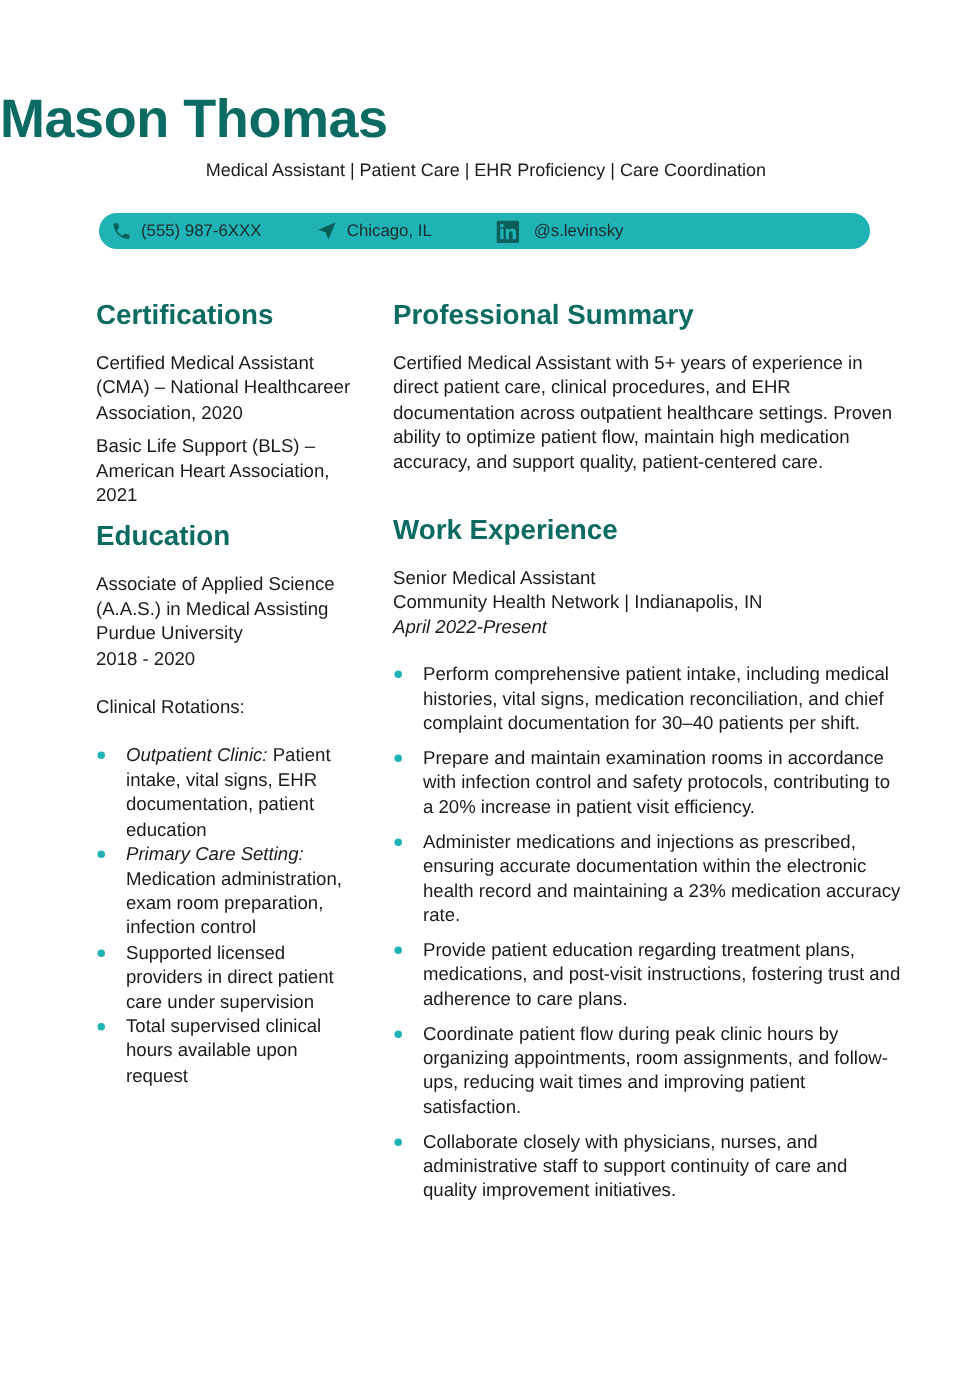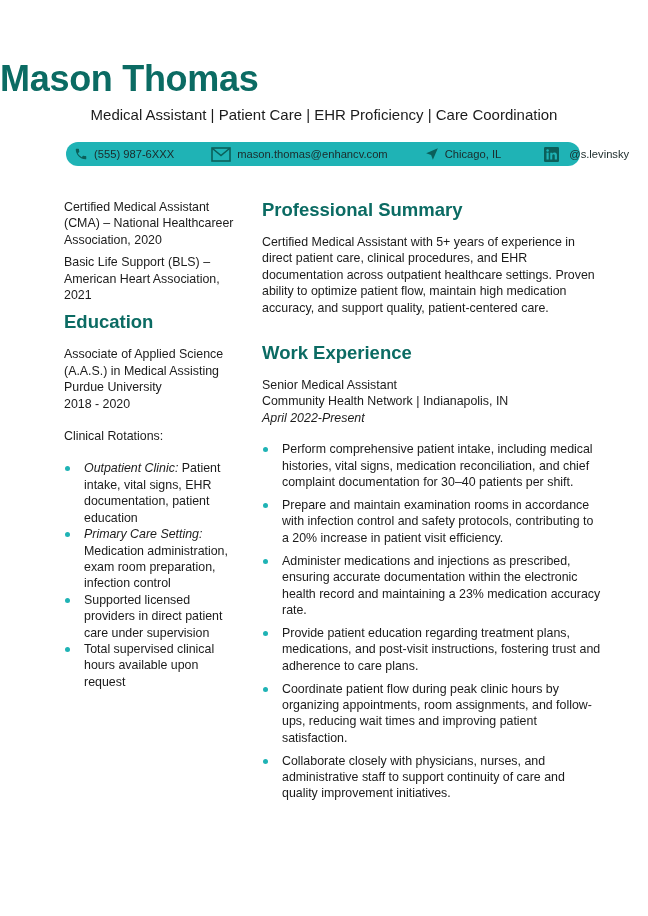--- a/index.html
+++ b/index.html
@@ -5,21 +5,21 @@
   * { margin: 0; padding: 0; box-sizing: border-box; }
   html, body { width: 648px; height: 916px; background: #ffffff; overflow: hidden; }
   body { font-family: "Liberation Sans", sans-serif; color: #1b1b1b; position: relative; }
 
   .name {
     position: absolute; left: 0; top: 58px; width: 648px; 
     font-size: 36px; font-weight: bold; color: #0b6b63; letter-spacing: -0.3px;
   }
   .headline {
     position: absolute; left: 0; top: 106px; width: 648px; text-align: center;
-    font-size: 15px; color: #1b1b1b;
+    font-size: 12px; color: #1b1b1b;
   }
   .contact-bar {
     position: absolute; left: 66px; top: 142px; width: 514px; height: 24px;
     background: #1fb3b5; border-radius: 12px;
     display: flex; align-items: center; padding-left: 8px;
     font-size: 11.2px; color: #1b2a2a; gap: 28px;
   }
   .contact-item { display: flex; align-items: center; margin-right: 9px; white-space: nowrap; }
   .contact-item svg { display: block; margin-right: 6px; }
   .contact-item span { line-height: 24px; }
@@ -53,45 +53,39 @@
 <div class="headline">Medical Assistant | Patient Care | EHR Proficiency | Care Coordination</div>
 
 <div class="contact-bar">
   <div class="contact-item">
     <svg width="14" height="14" viewBox="0 0 24 24">
       <path fill="#0b5f5a" d="M6.6 10.8c1.4 2.8 3.8 5.1 6.6 6.6l2.2-2.2c.3-.3.7-.4 1-.2 1.1.4 2.3.6 3.6.6.6 0 1 .4 1 1V20c0 .6-.4 1-1 1C10.6 21 3 13.4 3 4c0-.6.4-1 1-1h3.5c.6 0 1 .4 1 1 0 1.3.2 2.5.6 3.6.1.3 0 .7-.2 1L6.6 10.8z"></path>
     </svg>
     <span>(555) 987-6XXX</span>
   </div>
   <div class="contact-item">
-    <svg width="20" height="15" viewBox="0 0 20 15">
-      <rect x="1" y="1" width="18" height="13" fill="none" stroke="#0b5f5a" stroke-width="1.6"></rect>
-      <path d="M1.5 1.5 L10 8.5 L18.5 1.5" fill="none" stroke="#0b5f5a" stroke-width="1.6"></path>
-    </svg>
-    <span>mason.thomas@enhancv.com</span>
-  </div>
-  <div class="contact-item">
     <svg width="14" height="14" viewBox="0 0 24 24">
       <path fill="#0b5f5a" d="M22 2 L2 10.5 L10.5 13.5 L13.5 22 Z"></path>
     </svg>
     <span>Chicago, IL</span>
   </div>
   <div class="contact-item" style="margin-left:6px;">
     <svg width="15" height="15" viewBox="0 0 24 24" style="margin-right:10px;">
       <rect x="0" y="0" width="24" height="24" rx="2" fill="#0b5f5a"></rect>
       <rect x="4" y="9" width="3.5" height="11" fill="#1fb3b5"></rect>
       <circle cx="5.75" cy="5.5" r="2" fill="#1fb3b5"></circle>
       <path d="M10 9h3.3v1.6c.5-.9 1.7-1.9 3.5-1.9 3.3 0 3.9 2.1 3.9 4.9V20h-3.5v-5.6c0-1.3 0-3-1.9-3s-2.1 1.4-2.1 2.9V20H10z" fill="#1fb3b5"></path>
     </svg>
     <span>@s.levinsky</span>
   </div>
 </div>
 
 <div class="col-left">
   <div>
+    <div class="section-title">Certifications</div>
     <div class="cert body-text">
       <span class="bold">Certified Medical Assistant (CMA)</span><span> – National Healthcareer Association, 2020</span>
     </div>
     <div class="cert body-text">
       <span class="bold">Basic Life Support (BLS)</span><span> – American Heart Association, 2021</span>
     </div>
   </div>
 
   <div style="margin-top:8px;">
     <div class="section-title">Education</div>

